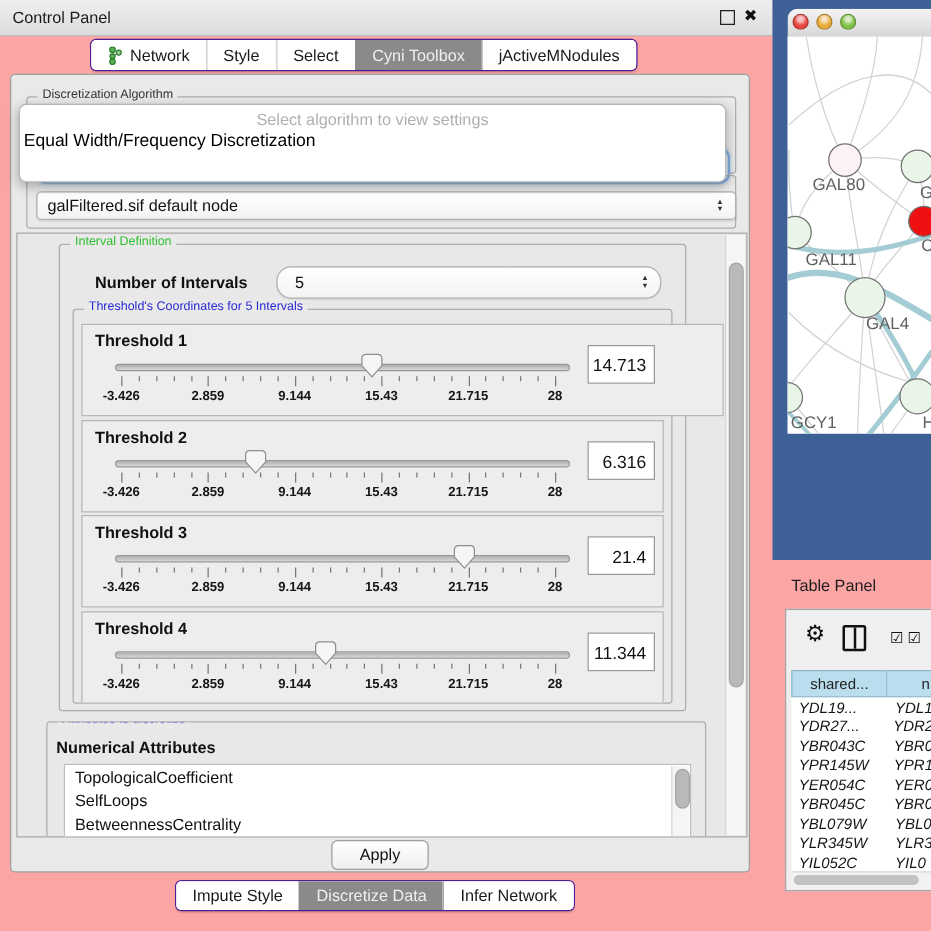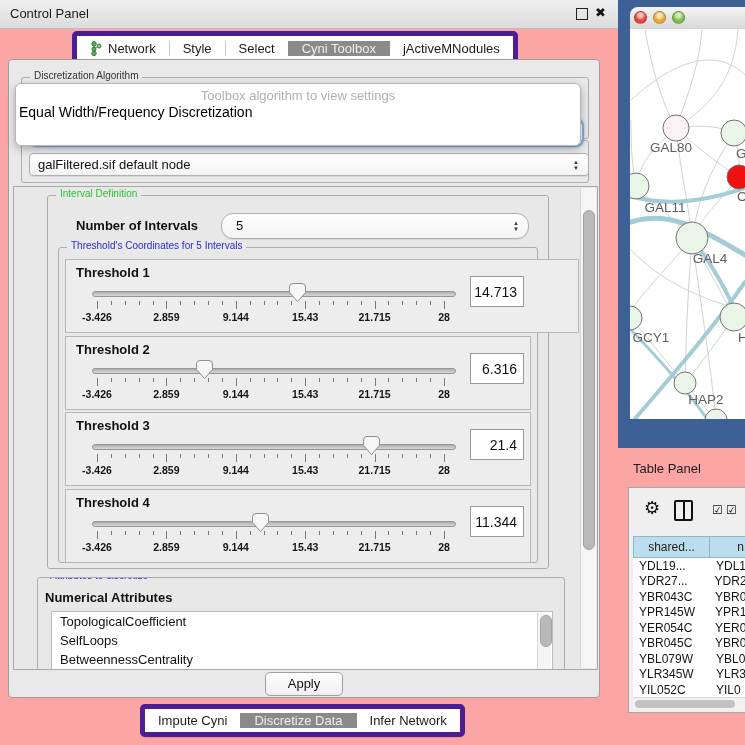--- a/index.html
+++ b/index.html
@@ -6,21 +6,21 @@
   body{font-family:"Liberation Sans","DejaVu Sans",sans-serif;background:#e6e6e6;}
   #root{position:relative;width:745px;height:745px;overflow:hidden;background:#fca5a5;}
 
   
   #titlebar{position:absolute;left:0;top:0;width:618px;height:28px;
     background:linear-gradient(#efefef,#dcdcdc);border-bottom:1px solid #bdbdbd;}
   #titlebar .title{position:absolute;left:10px;top:6px;font-size:13px;color:#1c1c1c;}
   #float-btn{position:absolute;left:576px;top:8px;width:10px;height:10px;border:1.5px solid #222;background:transparent;}
   #close-btn{position:absolute;left:595px;top:5px;font-size:13px;font-weight:bold;color:#111;}
 
-  .segbar{position:absolute;display:flex;background:#fff;border:5px solid #4c1d95;border-radius:5px;overflow:hidden;height:24px;box-shadow:0 1px 1px rgba(0,0,0,.12);align-items:center;}
+  .segbar{position:absolute;display:flex;background:#fff;border:1px solid #4c1d95;border-radius:5px;overflow:hidden;height:24px;box-shadow:0 1px 1px rgba(0,0,0,.12);}
   .seg{display:flex;align-items:center;gap:5px;padding:0 13px;font-size:13px;color:#1a1a1a;background:#fff;border-left:1px solid #c9c9c9;white-space:nowrap;}
   .seg:first-child{border-left:none;}
   .seg.sel{background:#8a8a8a;color:#efefef;border-left-color:#8a8a8a;}
   .seg.sel + .seg{border-left-color:#8a8a8a;}
   #top-tabbar{left:72px;top:31px;}
   #bottom-tabbar{left:140px;top:704px;height:23px;}
 
   #main-panel{position:absolute;left:8px;top:59px;width:590px;height:637px;background:#e9e9e9;
     border:1px solid #9e9e9e;border-radius:4px;}
 
@@ -75,37 +75,37 @@
   #attr-vthumb{top:2px;height:30px;}
 
   #apply-btn{position:absolute;left:256px;top:612px;width:76px;height:22px;background:linear-gradient(#ffffff,#efefef);
     border:1px solid #9f9f9f;border-radius:5px;font-size:13px;color:#111;text-align:center;line-height:22px;}
 
   
   #net-frame{position:absolute;left:618px;top:0;width:127px;height:448px;background:#3d6096;}
   #net-titlebar{position:absolute;left:12px;top:7px;width:115px;height:22px;border-radius:8px 0 0 0;
     background:linear-gradient(#f4f4f4,#d7d7d7);border-bottom:1px solid #9f9f9f;}
   .light{position:absolute;top:3.5px;width:13px;height:13px;border-radius:50%;border:1px solid rgba(0,0,0,.25);box-sizing:border-box;}
-  #net-canvas{position:absolute;left:12px;top:29px;width:115px;height:390px;background:#fff;overflow:hidden;}
+  #net-canvas{position:absolute;left:12px;top:29px;width:115px;height:318px;background:#fff;overflow:hidden;}
 
   
   #tablepanel-title{position:absolute;left:633px;top:461px;font-size:13px;color:#1c1c1c;}
   #table-card{position:absolute;left:628px;top:487px;width:117px;height:226px;background:#efefef;
     border:1px solid #a5a5a5;border-right:none;box-sizing:border-box;}
   #tp-toolbar{position:absolute;left:0;top:0;width:100%;height:44px;}
   #gear-icon{position:absolute;left:15px;top:9px;font-size:18px;color:#111;}
   #columns-icon{position:absolute;left:45px;top:12px;width:15px;height:17px;border:2px solid #111;border-radius:2px;}
   #columns-icon:before{content:"";position:absolute;left:50%;top:0;width:2px;height:100%;background:#111;transform:translateX(-50%);}
   .checkbox-icon{position:absolute;top:15px;font-size:12px;color:#111;}
   #check1{left:83px;} #check2{left:97px;}
   #tp-header{position:absolute;left:4px;top:48px;height:22px;display:flex;}
   .hcell{background:#badeed;border:1px solid #8fb6c9;font-size:12px;color:#222;display:flex;align-items:center;justify-content:center;box-sizing:border-box;}
   #hcell1{width:77px;}
   #hcell2{width:62px;border-left:none;}
-  #tp-rows{position:absolute;left:4px;top:70px;width:113px;background:#fff;}
+  #tp-rows{position:absolute;left:4px;top:70px;width:113px;background:#fff;font-style:italic;}
   .trow{display:flex;height:15.5px;align-items:center;}
   .trow span{font-size:12px;color:#141414;}
   .trow .c1{width:71px;padding-left:6px;overflow:hidden;white-space:nowrap;}
   .trow .c2{padding-left:6px;overflow:hidden;white-space:nowrap;}
   #tp-hscroll{position:absolute;left:4px;top:209px;width:113px;height:12px;background:#f2f2f2;border-top:1px solid #d8d8d8;}
   #tp-hscroll .thumb{position:absolute;left:2px;top:2px;width:100px;height:8px;background:#c2c2c2;border-radius:4px;}
 </style>
 </head>
 <body>
 
@@ -149,21 +149,21 @@
       <span class="gtitle dark">Discretization Algorithm</span>
       <div id="disc-combo">
         <span class="stepper">
           <span>▲</span>
             <span>▼</span>
         </span>
       </div>
     </div>
 
     <div id="algo-popup">
-      <div class="prompt">Toolbox algorithm to view settings</div>
+      <div class="prompt">Select algorithm to view settings</div>
       <div id="popup-items">
           <div class="item">Equal Width/Frequency Discretization</div>
         </div>
     </div>
 
     <div id="tabledata-group" class="group">
       <span class="gtitle dark">Table Data</span>
       <div id="tabledata-combo" class="combo">
         <span>galFiltered.sif default node</span>
         <span class="stepper">
@@ -369,21 +369,21 @@
       <div class="vscroll">
         <div id="main-vthumb" class="thumb"></div>
       </div>
     </div>
 
     <div id="apply-btn">Apply</div>
   </div>
 
   <div id="bottom-tabbar" class="segbar">
       <div class="seg">
-        <span>Impute Cyni</span>
+        <span>Impute Style</span>
       </div>
       <div class="seg sel">
         <span>Discretize Data</span>
       </div>
       <div class="seg">
         <span>Infer Network</span>
       </div>
     </div>
 
   <div id="net-frame">

